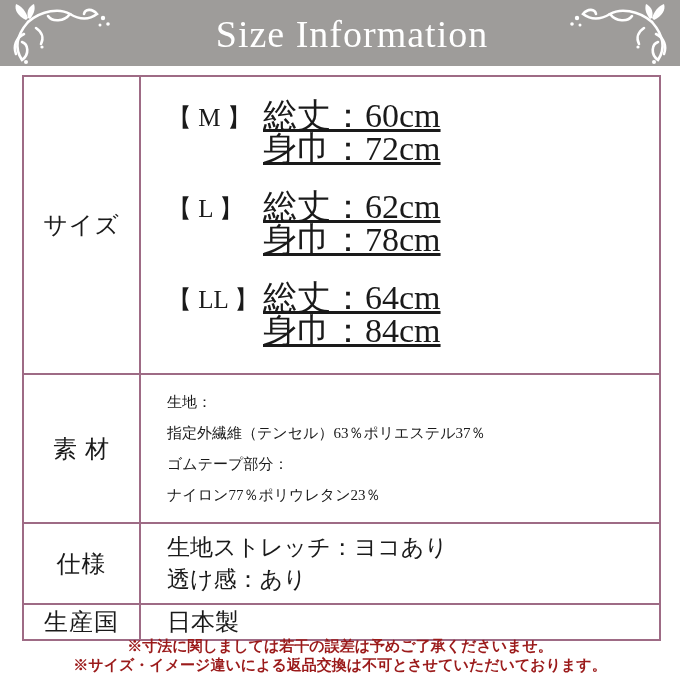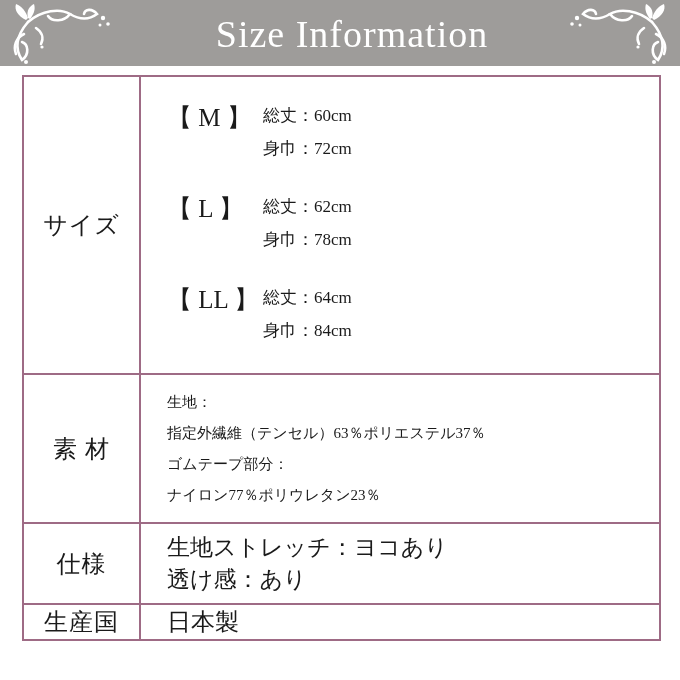--- a/index.html
+++ b/index.html
@@ -66,21 +66,21 @@
     vertical-align: top;
     padding-top: 22px;
   }
   .size-block { display: flex; margin-bottom: 25px; }
   .size-name {
     width: 96px;
     font-size: 25px;
     padding-top: 2px;
     white-space: nowrap;
   }
-  .size-measures { font-size: 17px; line-height: 33px; }
+  .size-measures { font-size: 34px; line-height: 33px; text-decoration: underline; }
   td.material-cell { vertical-align: middle; font-size: 15px; line-height: 31px; }
   td.spec-cell     { vertical-align: middle; font-size: 23px; line-height: 32px; }
   td.country-cell  { vertical-align: middle; font-size: 24px; }
   
   .notes {
     position: absolute;
     top: 637px; left: 0;
     width: 680px;
     text-align: center;
     font-size: 15px;
@@ -178,14 +178,18 @@
         <div>透け感：あり</div>
       </td>
     </tr>
     <tr class="row-country">
       <th>生産国</th>
       <td class="country-cell">日本製</td>
     </tr>
   </tbody>
     </table>
 
+  <div class="notes">
+    <div>※寸法に関しましては若干の誤差は予めご了承くださいませ。</div>
+    <div>※サイズ・イメージ違いによる返品交換は不可とさせていただいております。</div>
+  </div>
 
 </div>
 
 </body></html>

